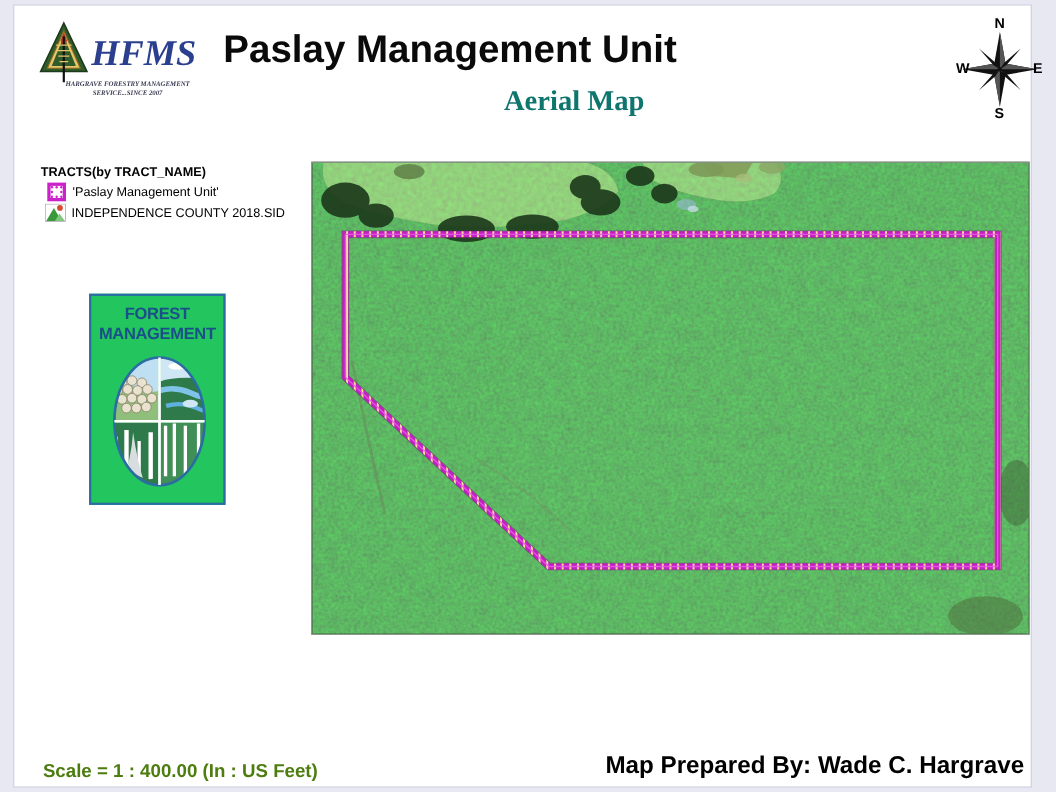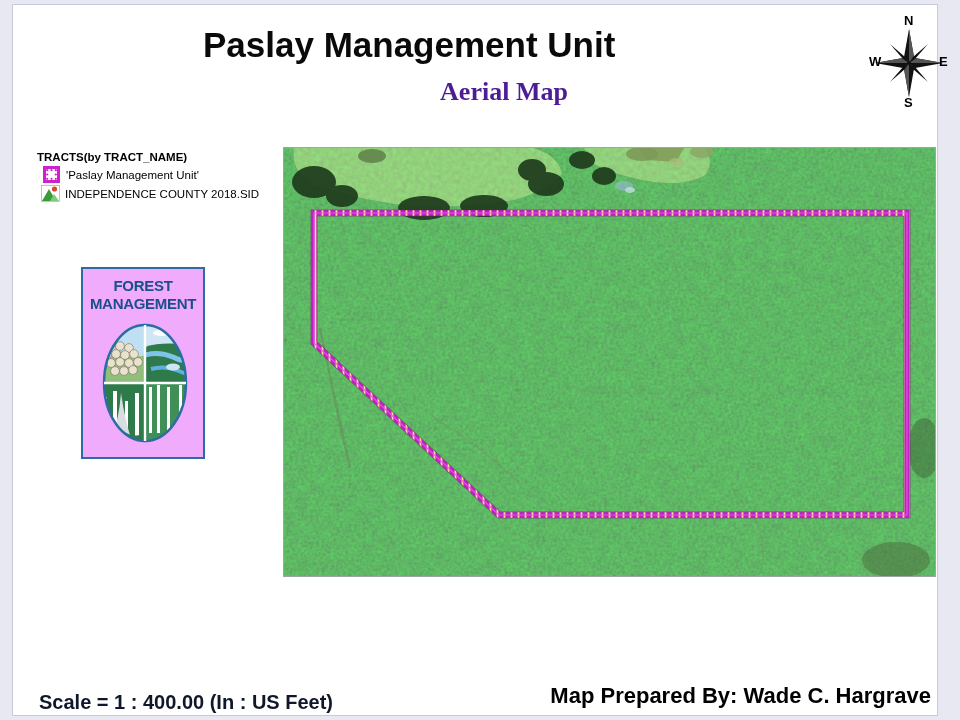--- a/index.html
+++ b/index.html
@@ -69,27 +69,27 @@
     left: 190px; top: 20px;
     width: 630px;
     font-family: "Liberation Sans", sans-serif;
     font-weight: bold;
     font-size: 35px;
     color: #0a0a0a;
     white-space: nowrap;
   }
   #title-sub {
     position: absolute;
-    left: 176px; top: 72px;
+    left: 194px; top: 72px;
     width: 630px;
     text-align: center;
     font-family: "Liberation Serif", serif;
     font-weight: bold;
     font-size: 26px;
-    color: #4c1d95;
+    color: #0f766e;
   }
 
   #compass {
     position: absolute;
     left: 856px; top: 8px;
     width: 80px; height: 100px;
   }
   #compass .lbl {
     position: absolute;
     font-family: "Liberation Sans", sans-serif;
@@ -142,21 +142,21 @@
     margin-left: 4px; margin-right: 5px;
     position: relative;
     flex: none;
   }
 
   
   #fs-box {
     position: absolute;
     left: 68px; top: 262px;
     width: 124px; height: 192px;
-    background: #f0abfc;
+    background: #22c55e;
     border: 2px solid #2b6ca3;
     box-sizing: border-box;
   }
   #fs-text {
     position: absolute;
     left: 0; top: 8px;
     width: 100%;
     text-align: center;
     font-family: "Liberation Sans", sans-serif;
     font-weight: bold;
@@ -182,40 +182,52 @@
     box-sizing: border-box;
   }
   #map-canvas { position:absolute; left:0; top:0; }
 
   
   #scale-text {
     position: absolute;
     left: 26px; top: 686px;
     font-family: "Liberation Sans", sans-serif;
     font-weight: bold;
-    font-size: 20px;
-    color: #0f172a;
+    font-size: 17px;
+    color: #4d7c0f;
     white-space: nowrap;
   }
   #prepared-text {
     position: absolute;
     right: 6px; top: 678px;
     font-family: "Liberation Sans", sans-serif;
     font-weight: bold;
     font-size: 22px;
     color: #000;
     white-space: nowrap;
   }
 </style>
 </head>
 <body>
 
 <div id="page">
 <div id="sheet">
 
+  <div id="hfms-logo">
+    <svg id="hfms-mark" viewBox="0 0 46 56">
+      <polygon points="23,2 44,46 2,46" fill="#2f5c2a" stroke="#1d3a1a" stroke-width="1.5"></polygon>
+      <polygon points="23,9 38,43 8,43" fill="#e8c36a" stroke="#8a6a20" stroke-width="1"></polygon>
+      <polygon points="23,14 34,41 12,41" fill="#2f5c2a"></polygon>
+      <path d="M23 10 L26 18 L23 24 L20 18 Z" fill="#c0392b"></path>
+      <rect x="22" y="14" width="2" height="42" fill="#111"></rect>
+      <path d="M16 22 L30 22 M17 27 L29 27 M18 32 L28 32 M19 37 L27 37" stroke="#e8c36a" stroke-width="1.2"></path>
+    </svg>
+    <div id="hfms-word">HFMS</div>
+    <div id="hfms-tag">HARGRAVE FORESTRY MANAGEMENT SERVICE...SINCE 2007</div>
+  </div>
 
   <div id="title-main">Paslay Management Unit</div>
   <div id="title-sub">Aerial Map</div>
 
   <div id="compass">
     <svg width="80" height="100" viewBox="0 0 80 100">
       <g transform="translate(40,50)">
 
         <polygon points="0,-34 5,-6 0,0 -5,-6" fill="#111"></polygon>
         <polygon points="0,-34 5,-6 0,0" fill="#555"></polygon>

